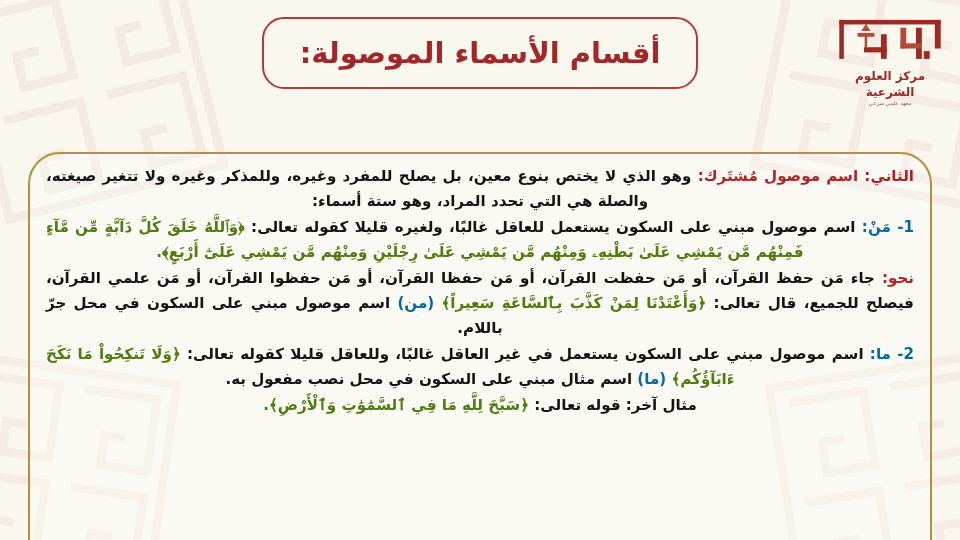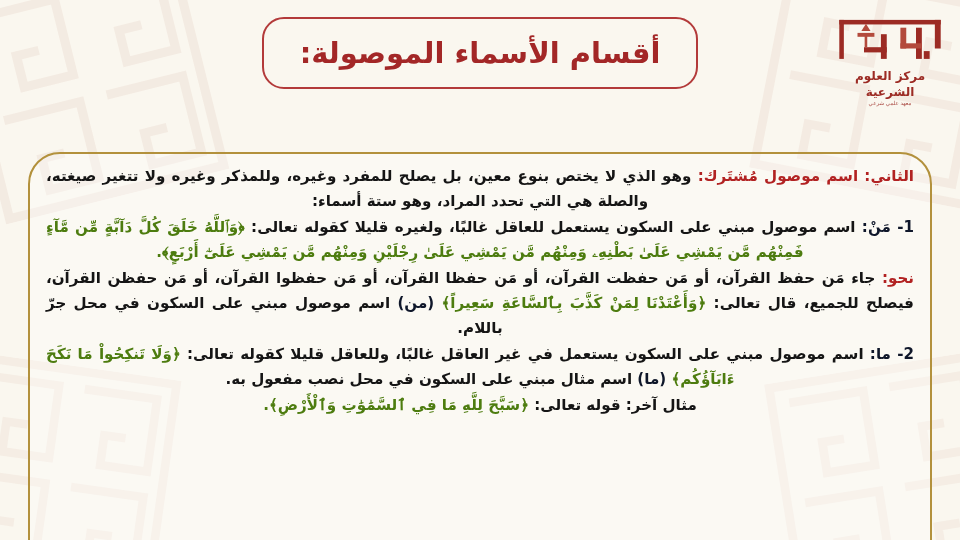--- a/index.html
+++ b/index.html
@@ -114,21 +114,21 @@
     font-family: "DejaVu Sans", "Liberation Sans", sans-serif;
   }
   #body-text p {
     margin: 0 0 1px 0;
     text-align: justify;
   }
   #body-text p.center { text-align: center; }
   #body-text p.last-center { text-align: center; }
 
   .red  { color: #b22222; }
-  .gold { color: #0f172a; }
+  .gold { color: #0369a1; }
   .blk  { color: #151515; }
   .aya  { color: #4d7c0f; }
 </style>
 </head>
 <body>
 
 <div id="slide">
 
   <svg class="wm wm-tl" viewBox="0 0 100 100">
     <g fill="none" stroke="#efe2d8" stroke-width="4">
@@ -197,21 +197,21 @@
         <span class="red">الثاني: اسم موصول مُشتَرك:</span><span class="blk"> وهو الذي لا يختص بنوع معين، بل يصلح للمفرد وغيره، وللمذكر وغيره ولا تتغير صيغته، والصلة هي التي تحدد المراد، وهو ستة أسماء:</span>
       </p>
 
       <p>
         <span class="gold">1-</span>
         <span class="gold">مَنْ:</span><span class="blk"> اسم موصول مبني على السكون يستعمل للعاقل غالبًا، ولغيره قليلا كقوله تعالى:</span>
         <span class="aya">﴿وَٱللَّهُ خَلَقَ كُلَّ دَآبَّةٍ مِّن مَّآءٍ فَمِنْهُم مَّن يَمْشِي عَلَىٰ بَطْنِهِۦ وَمِنْهُم مَّن يَمْشِي عَلَىٰ رِجْلَيْنِ وَمِنْهُم مَّن يَمْشِي عَلَىٰٓ أَرْبَعٍ﴾.</span>
       </p>
 
       <p>
-        <span class="red">نحو:</span><span class="blk"> جاء مَن حفظ القرآن، أو مَن حفظت القرآن، أو مَن حفظا القرآن، أو مَن حفظوا القرآن، أو مَن حفظن القرآن، فيصلح للجميع، قال تعالى:</span>
+        <span class="red">نحو:</span><span class="blk"> جاء مَن حفظ القرآن، أو مَن حفظت القرآن، أو مَن حفظا القرآن، أو مَن حفظوا القرآن، أو مَن علمي القرآن، فيصلح للجميع، قال تعالى:</span>
         <span class="aya">﴿وَأَعْتَدْنَا لِمَنْ كَذَّبَ بِٱلسَّاعَةِ سَعِيراً﴾</span>
         <span class="gold">(من)</span><span class="blk"> اسم موصول مبني على السكون في محل جرّ باللام.</span>
       </p>
 
       <p>
         <span class="gold">2-</span>
         <span class="gold">ما:</span><span class="blk"> اسم موصول مبني على السكون يستعمل في غير العاقل غالبًا، وللعاقل قليلا كقوله تعالى:</span>
         <span class="aya">﴿وَلَا تَنكِحُواْ مَا نَكَحَ ءَابَآؤُكُم﴾</span>
         <span class="gold">(ما)</span><span class="blk"> اسم مثال مبني على السكون في محل نصب مفعول به.</span>
       </p>

